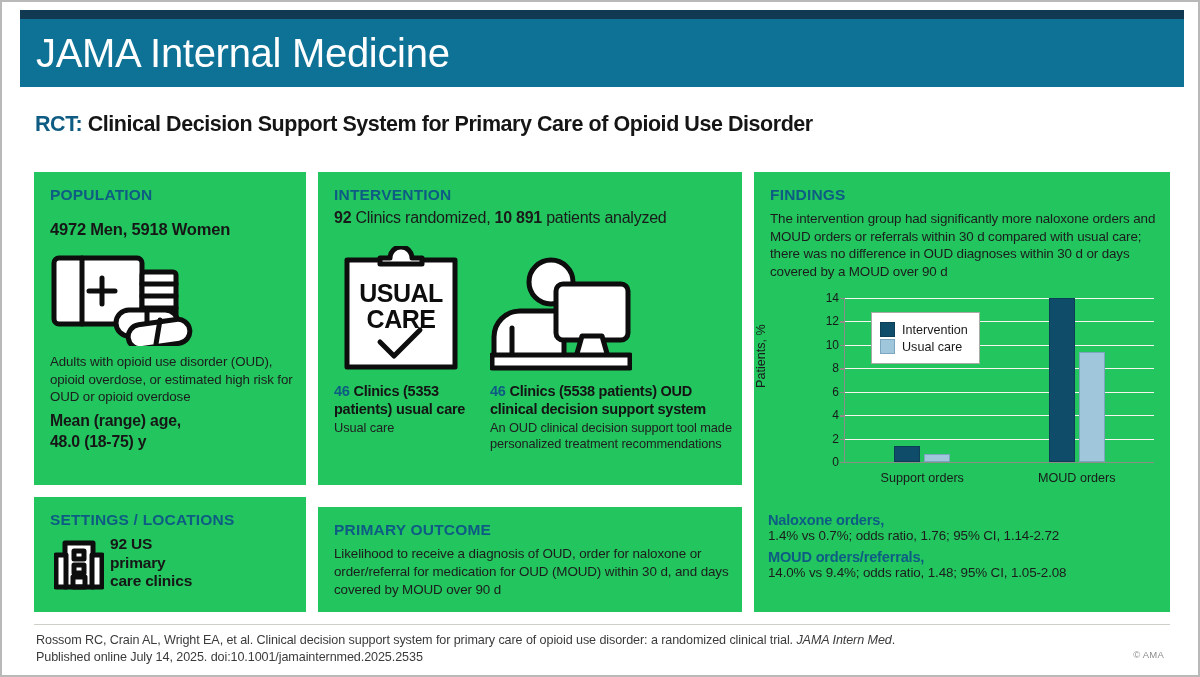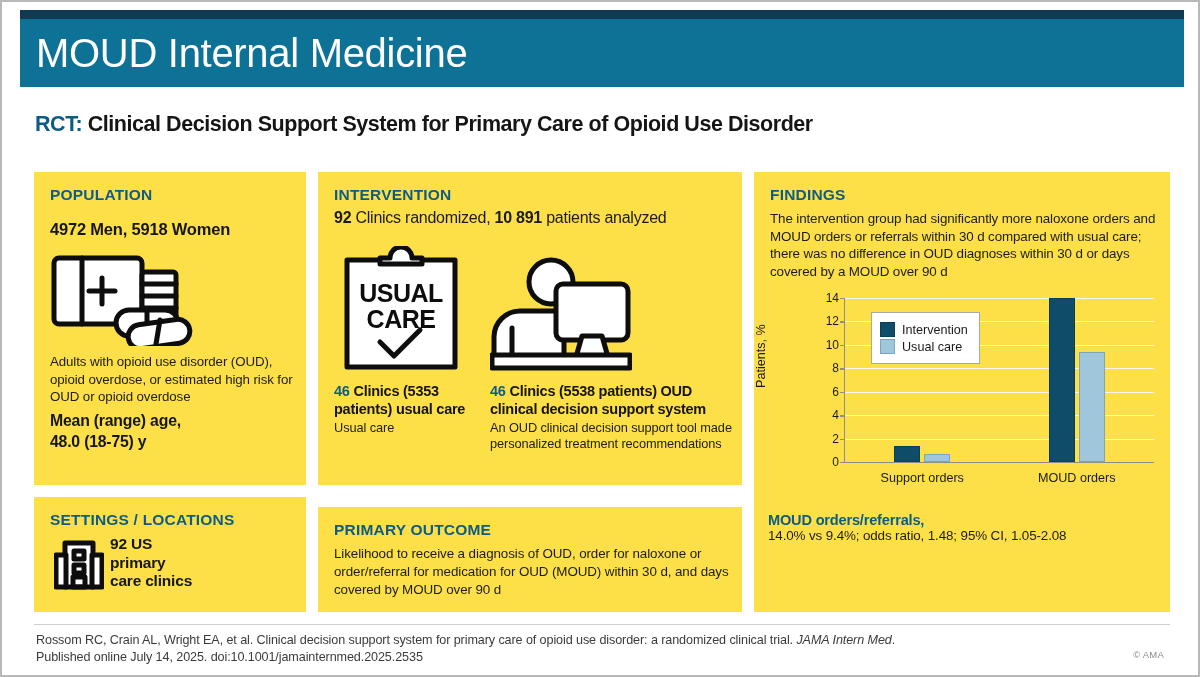--- a/index.html
+++ b/index.html
@@ -35,21 +35,21 @@
 
   
   .article-title {
     position: absolute; left: 33px; top: 110px;
     font-size: 21.5px; font-weight: bold; color: #151515;
     letter-spacing: -0.45px; white-space: nowrap;
   }
   .article-title .rct { color: #0e5c84; }
 
   
-  .panel { position: absolute; background: #fde047; }
+  .panel { position: absolute; background: #22c55e; }
   #panel-population      { left: 32px;  top: 170px; width: 272px; height: 313px; }
   #panel-settings        { left: 32px;  top: 495px; width: 272px; height: 115px; }
   #panel-intervention    { left: 316px; top: 170px; width: 424px; height: 313px; }
   #panel-primary-outcome { left: 316px; top: 505px; width: 424px; height: 105px; }
   #panel-findings        { left: 752px; top: 170px; width: 416px; height: 440px; }
 
   .panel-head {
     color: #0e5c84; font-weight: bold; letter-spacing: 0.2px;
   }
   .p-head-sm { font-size: 15.5px; }
@@ -167,21 +167,21 @@
   .icon-fillw  { fill: #ffffff; stroke: #0d0d0d; stroke-width: 5;
                  stroke-linejoin: round; stroke-linecap: round; }
 </style>
 </head>
 <body>
 
 <div id="page">
 
   <div class="navy-strip"></div>
   <div class="header-band"></div>
-  <div class="journal-title">MOUD Internal Medicine</div>
+  <div class="journal-title">JAMA Internal Medicine</div>
 
   <div class="article-title">
     <span class="rct">RCT:</span>
     <span>Clinical Decision Support System for Primary Care of Opioid Use Disorder</span>
   </div>
 
   <div class="panel" id="panel-population">
     <div class="panel-head p-head-sm" id="pop-head">POPULATION</div>
     <div id="pop-sub">4972  Men, 5918 Women</div>
     <div id="pop-icon">
@@ -312,20 +312,24 @@
                 <span class="swatch usual"></span>
                 <span class="legend-label">Usual care</span>
               </div>
             </div>
           </div>
       </div>
     </div>
 
     <div id="fin-stats">
       <div>
+        <div class="stat-label">Naloxone orders,</div>
+        <div class="stat-value">1.4% vs 0.7%; odds ratio, 1.76; 95% CI, 1.14-2.72</div>
+      </div>
+      <div>
         <div class="stat-label">MOUD orders/referrals,</div>
         <div class="stat-value">14.0% vs 9.4%; odds ratio, 1.48; 95% CI, 1.05-2.08</div>
       </div>
     </div>
   </div>
 
   <div class="footer-rule"></div>
   <div id="citation">
     <span>Rossom RC, Crain AL, Wright EA, et al. Clinical decision support system for primary care of opioid use disorder: a randomized clinical trial. </span><i>JAMA Intern Med</i><span>. Published online July 14, 2025. doi:10.1001/jamainternmed.2025.2535</span>
   </div>

